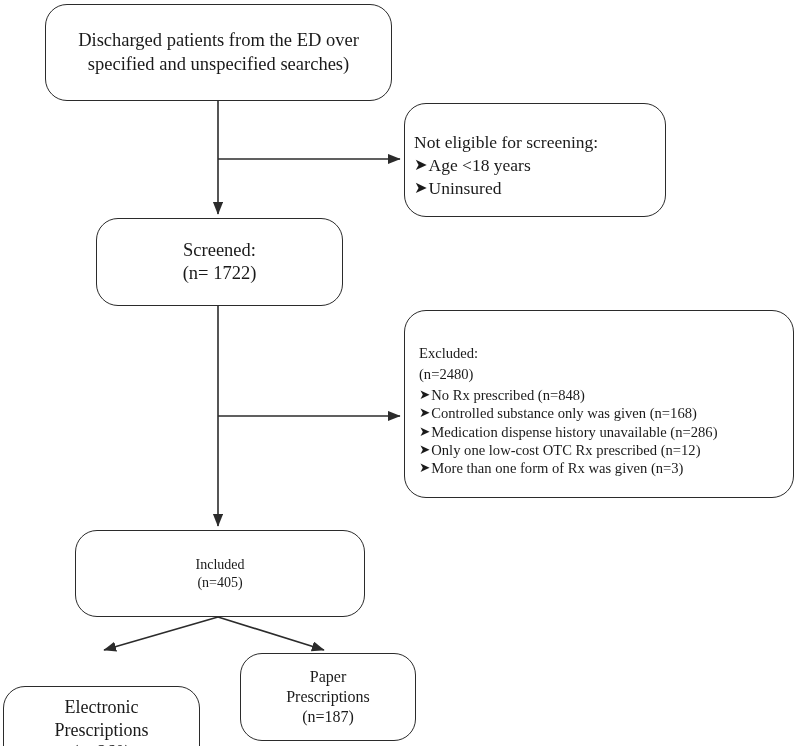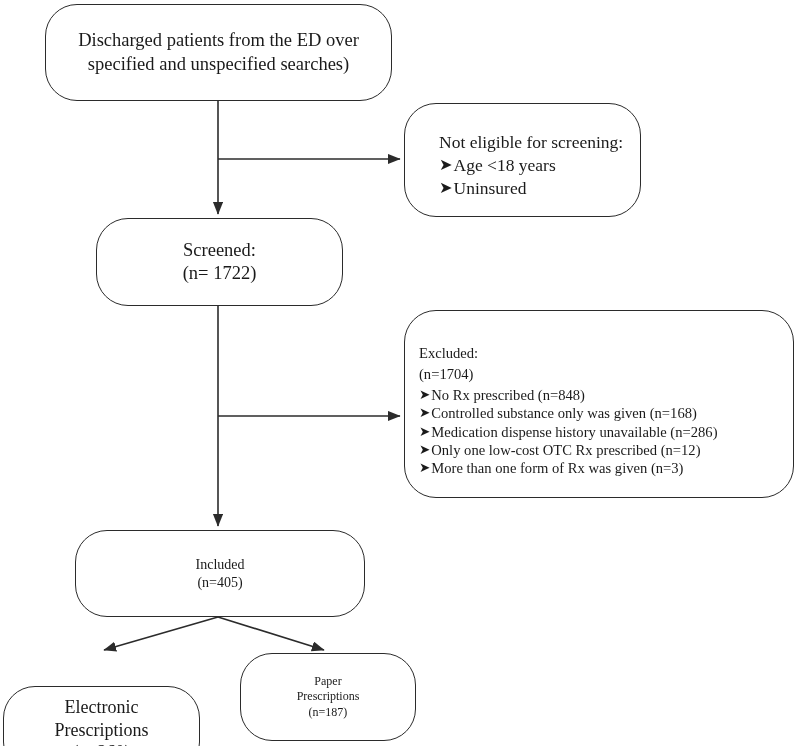--- a/index.html
+++ b/index.html
@@ -28,21 +28,21 @@
     left: 0; top: 0;
     width: 800px;
     height: 746px;
     pointer-events: none;
   }
 
   .node {
     position: absolute;
     box-sizing: border-box;
     border: 1.6px solid #2b2b2b;
-    border-radius: 32px;
+    border-radius: 22px;
     background: #ffffff;
     display: flex;
     flex-direction: column;
     justify-content: center;
     line-height: 1.26;
     color: #1a1a1a;
   }
 
   .node.centered {
     align-items: center;
@@ -62,23 +62,23 @@
   
   #node-source {
     left: 45px; top: 4px;
     width: 347px; height: 97px;
     font-size: 18.5px;
     padding: 0 10px;
   }
 
   #node-not-eligible {
     left: 404px; top: 103px;
-    width: 237px; height: 114px;
+    width: 262px; height: 114px;
     font-size: 17.5px;
-    padding: 10px 0 0 34px;
+    padding: 10px 0 0 9px;
   }
   #node-not-eligible .node-line { margin-bottom: 1px; }
 
   #node-screened {
     left: 96px; top: 218px;
     width: 247px; height: 88px;
     font-size: 18.5px;
   }
 
   #node-excluded {
@@ -98,21 +98,21 @@
   #node-electronic {
     left: 3px; top: 653px;
     width: 197px; height: 88px;
     font-size: 18px;
     margin-top: 33px;
   }
 
   #node-paper {
     left: 240px; top: 653px;
     width: 176px; height: 88px;
-    font-size: 12px;
+    font-size: 16px;
   }
 
   .bullet-row {
     display: flex;
     align-items: baseline;
     white-space: nowrap;
   }
   .bullet-glyph {
     font-family: "DejaVu Sans", sans-serif;
     font-size: 0.92em;
@@ -163,21 +163,21 @@
     </span>
   </div>
 
   <div class="node centered" id="node-screened">
     <span class="node-line">Screened:</span>
     <span class="node-line">(n= 1722)</span>
   </div>
 
   <div class="node listed" id="node-excluded">
     <span class="node-line">Excluded:</span>
-    <span class="node-line">(n=1704)</span>
+    <span class="node-line">(n=2480)</span>
     <span class="bullet-row">
       <span class="bullet-glyph">➤</span>
       <span>No Rx prescribed (n=848)</span>
     </span>
     <span class="bullet-row">
       <span class="bullet-glyph">➤</span>
       <span>Controlled substance only was given (n=168)</span>
     </span>
     <span class="bullet-row">
       <span class="bullet-glyph">➤</span>

